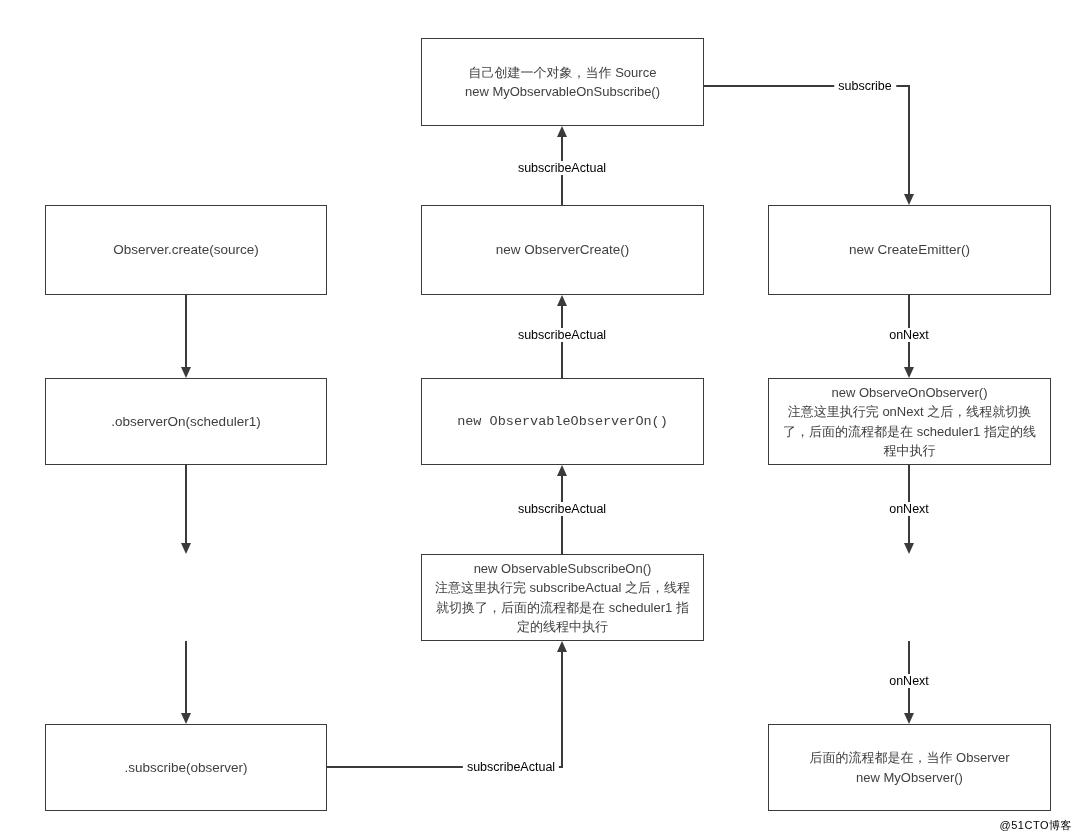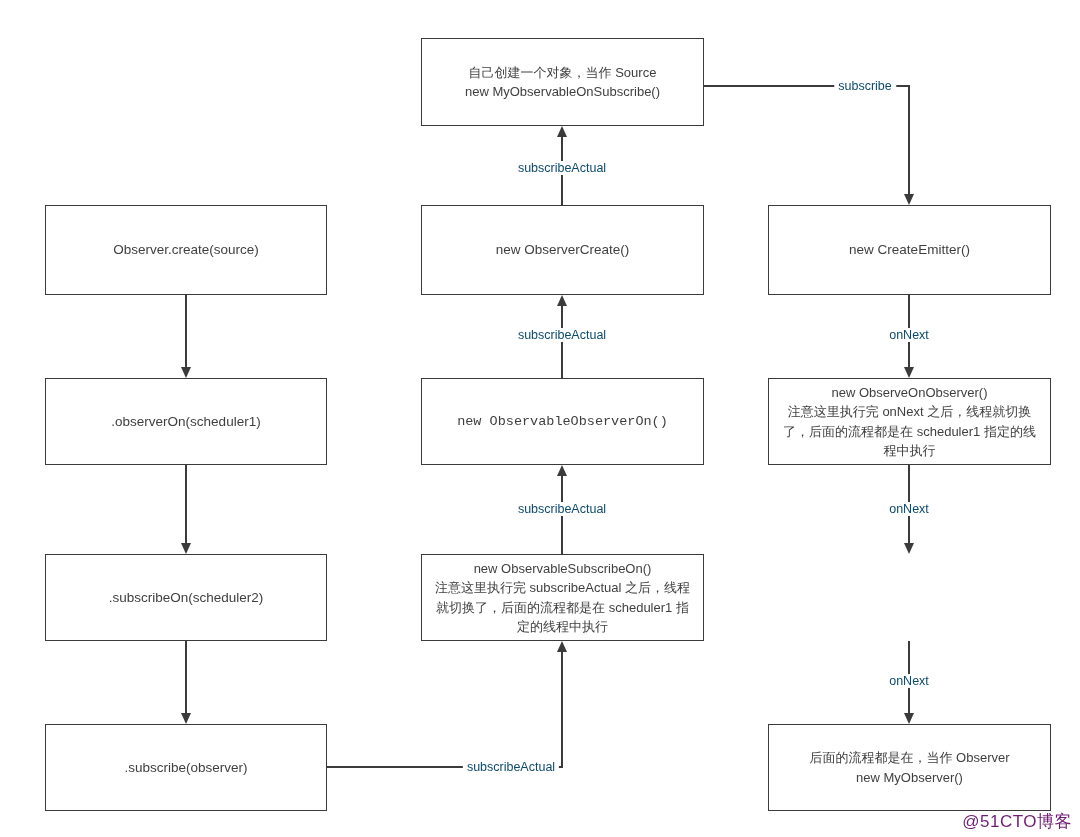--- a/index.html
+++ b/index.html
@@ -61,34 +61,34 @@
   }
   .arrow-up {
     border-left: 5.5px solid transparent;
     border-right: 5.5px solid transparent;
     border-bottom: 11px solid #3b3b3b;
   }
 
   .edge-label {
     position: absolute;
     font-size: 12.5px;
-    color: #0c4a6e;
+    color: #000000;
     background: #ffffff;
     padding: 0 4px;
     white-space: nowrap;
     z-index: 4;
     transform: translate(-50%, -50%);
   }
 
   .watermark {
     position: absolute;
     right: 8px;
     bottom: 4px;
-    font-size: 17px;
-    color: #701a75;
+    font-size: 11px;
+    color: #000000;
     letter-spacing: 0.5px;
     z-index: 5;
     user-select: none;
   }
 </style>
 </head>
 <body>
 
 <div id="canvas">
 
@@ -98,23 +98,20 @@
 
   <div class="node multiline" style="left:421px; top:38px; width:283px; height:88px;">
     <span class="txt">自己创建一个对象，当作 Source
 new MyObservableOnSubscribe()</span>
   </div>
 
   <div class="node" style="left:45px; top:378px; width:282px; height:87px;">
     <span class="txt">.observerOn(scheduler1)</span>
   </div>
 
-  <div class="node" style="left:45px; top:554px; width:282px; height:87px;">
-    <span class="txt">.subscribeOn(scheduler2)</span>
-  </div>
 
   <div class="node" style="left:45px; top:724px; width:282px; height:87px;">
     <span class="txt">.subscribe(observer)</span>
   </div>
 
   <div class="node" style="left:421px; top:205px; width:283px; height:90px;">
     <span class="txt">new ObserverCreate()</span>
   </div>
 
   <div class="node" style="left:421px; top:378px; width:283px; height:87px;font-family:Liberation Mono, monospace;">

